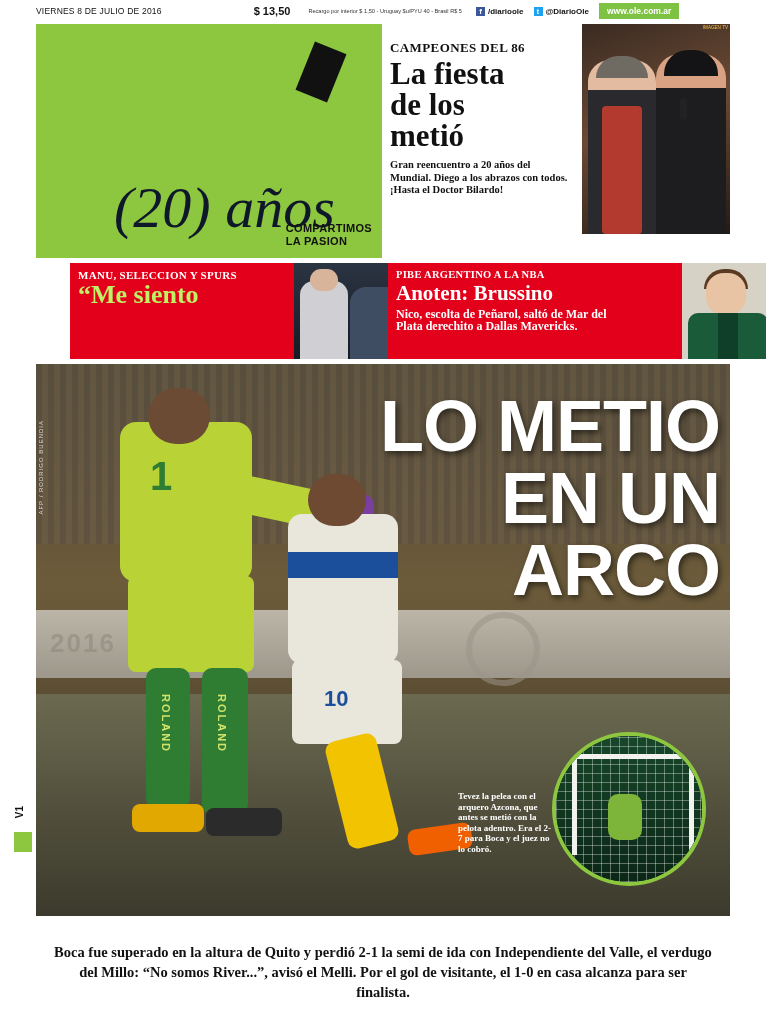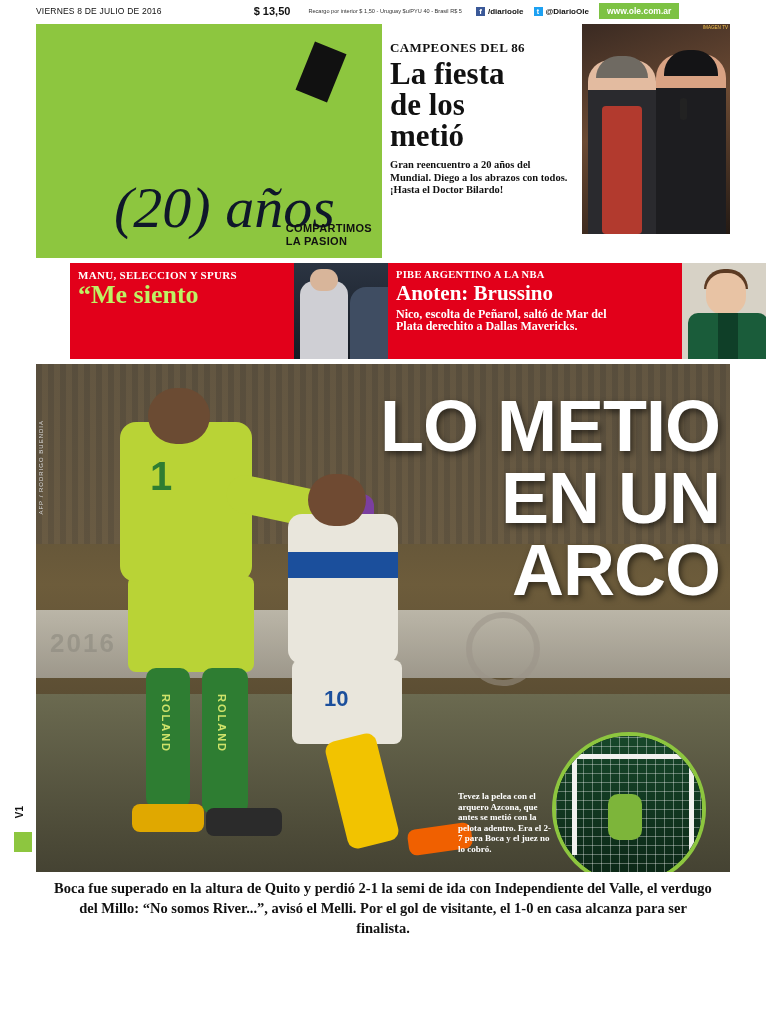--- a/index.html
+++ b/index.html
@@ -133,21 +133,21 @@
   .inset .net{position:absolute;inset:0;background:
       repeating-linear-gradient(90deg,rgba(255,255,255,.35) 0 1px,transparent 1px 9px),
       repeating-linear-gradient(0deg,rgba(255,255,255,.35) 0 1px,transparent 1px 9px),
       linear-gradient(180deg,#17472a,#0b2616);}
   .inset .post{position:absolute;left:16px;top:18px;width:112px;height:96px;border:5px solid #f2f2ef;border-bottom:none;}
   .inset .kp{position:absolute;left:52px;top:58px;width:34px;height:46px;background:#7db53a;border-radius:10px;}
   .insetcap{position:absolute;right:176px;bottom:62px;width:96px;
             font-family:"Liberation Serif",serif;font-weight:bold;font-size:9px;line-height:10.5px;color:#fff;}
 
   
-  .bottom{position:absolute;left:36px;top:872px;width:694px;height:72px;background:#fff;
+  .bottom{position:absolute;left:36px;top:936px;width:694px;height:72px;background:#fff;
           display:flex;align-items:center;justify-content:center;}
   .bottom p{margin:0;width:664px;text-align:center;font-family:"Liberation Serif",serif;font-weight:bold;
             font-size:14.5px;line-height:20px;color:#111;}
 
   
   .leftmark{position:absolute;left:14px;top:832px;width:18px;height:20px;background:#8dc63f;}
   .leftnum{position:absolute;left:14px;top:806px;font-family:"Liberation Sans",sans-serif;font-weight:bold;
            font-size:10px;color:#111;writing-mode:vertical-rl;transform:rotate(180deg);}
 </style>
 </head>

